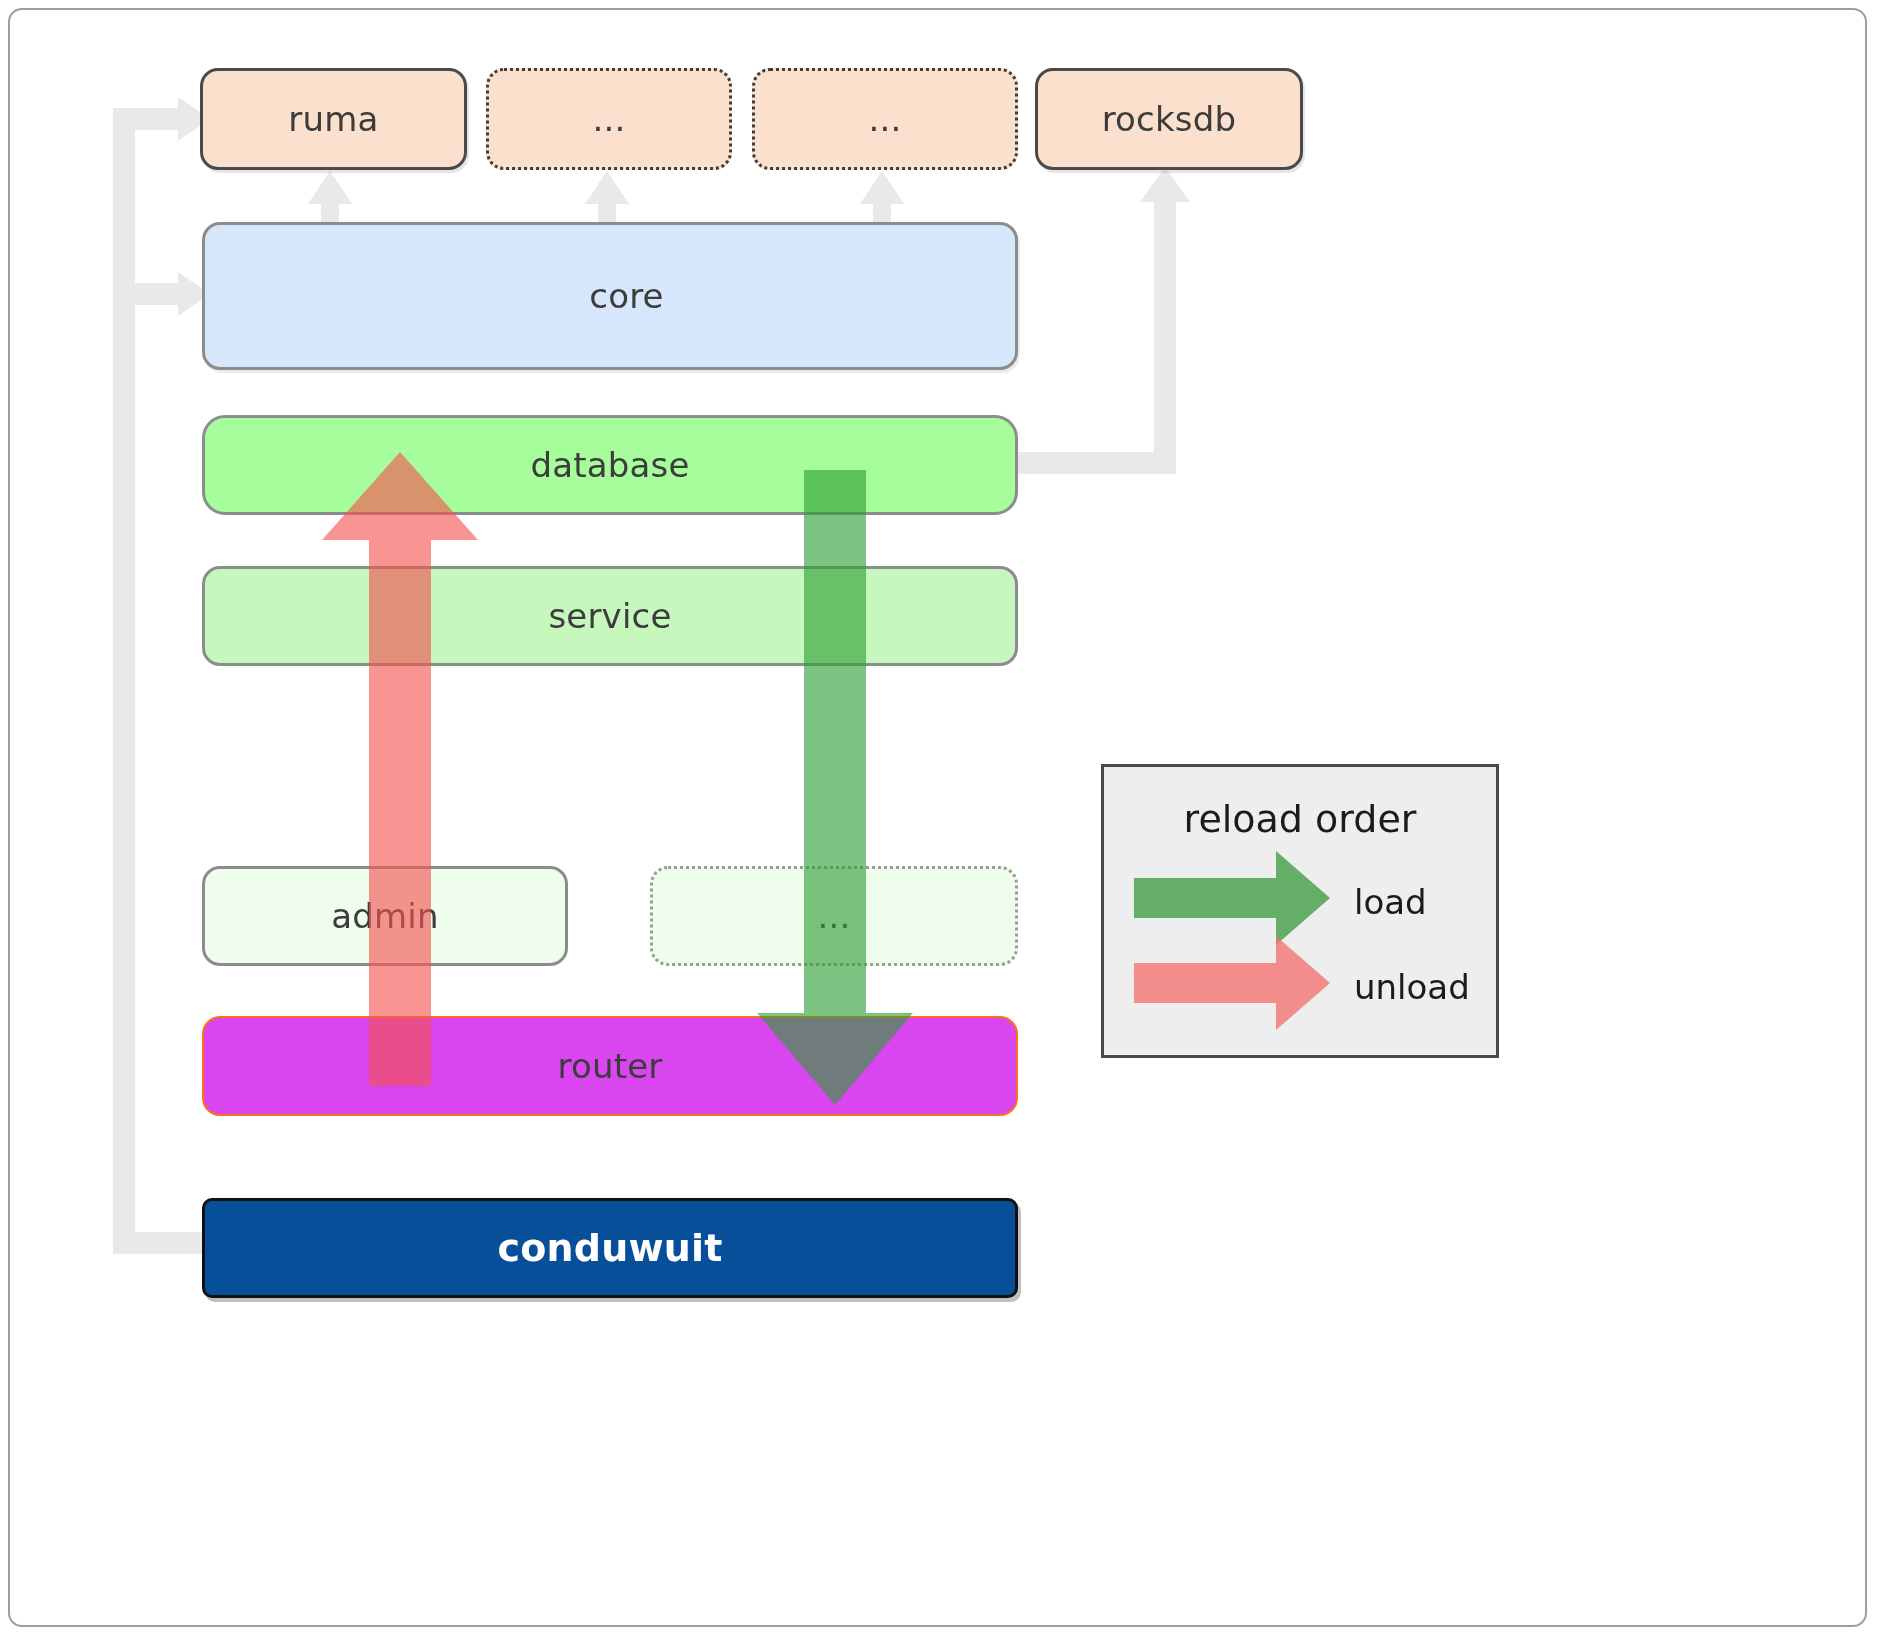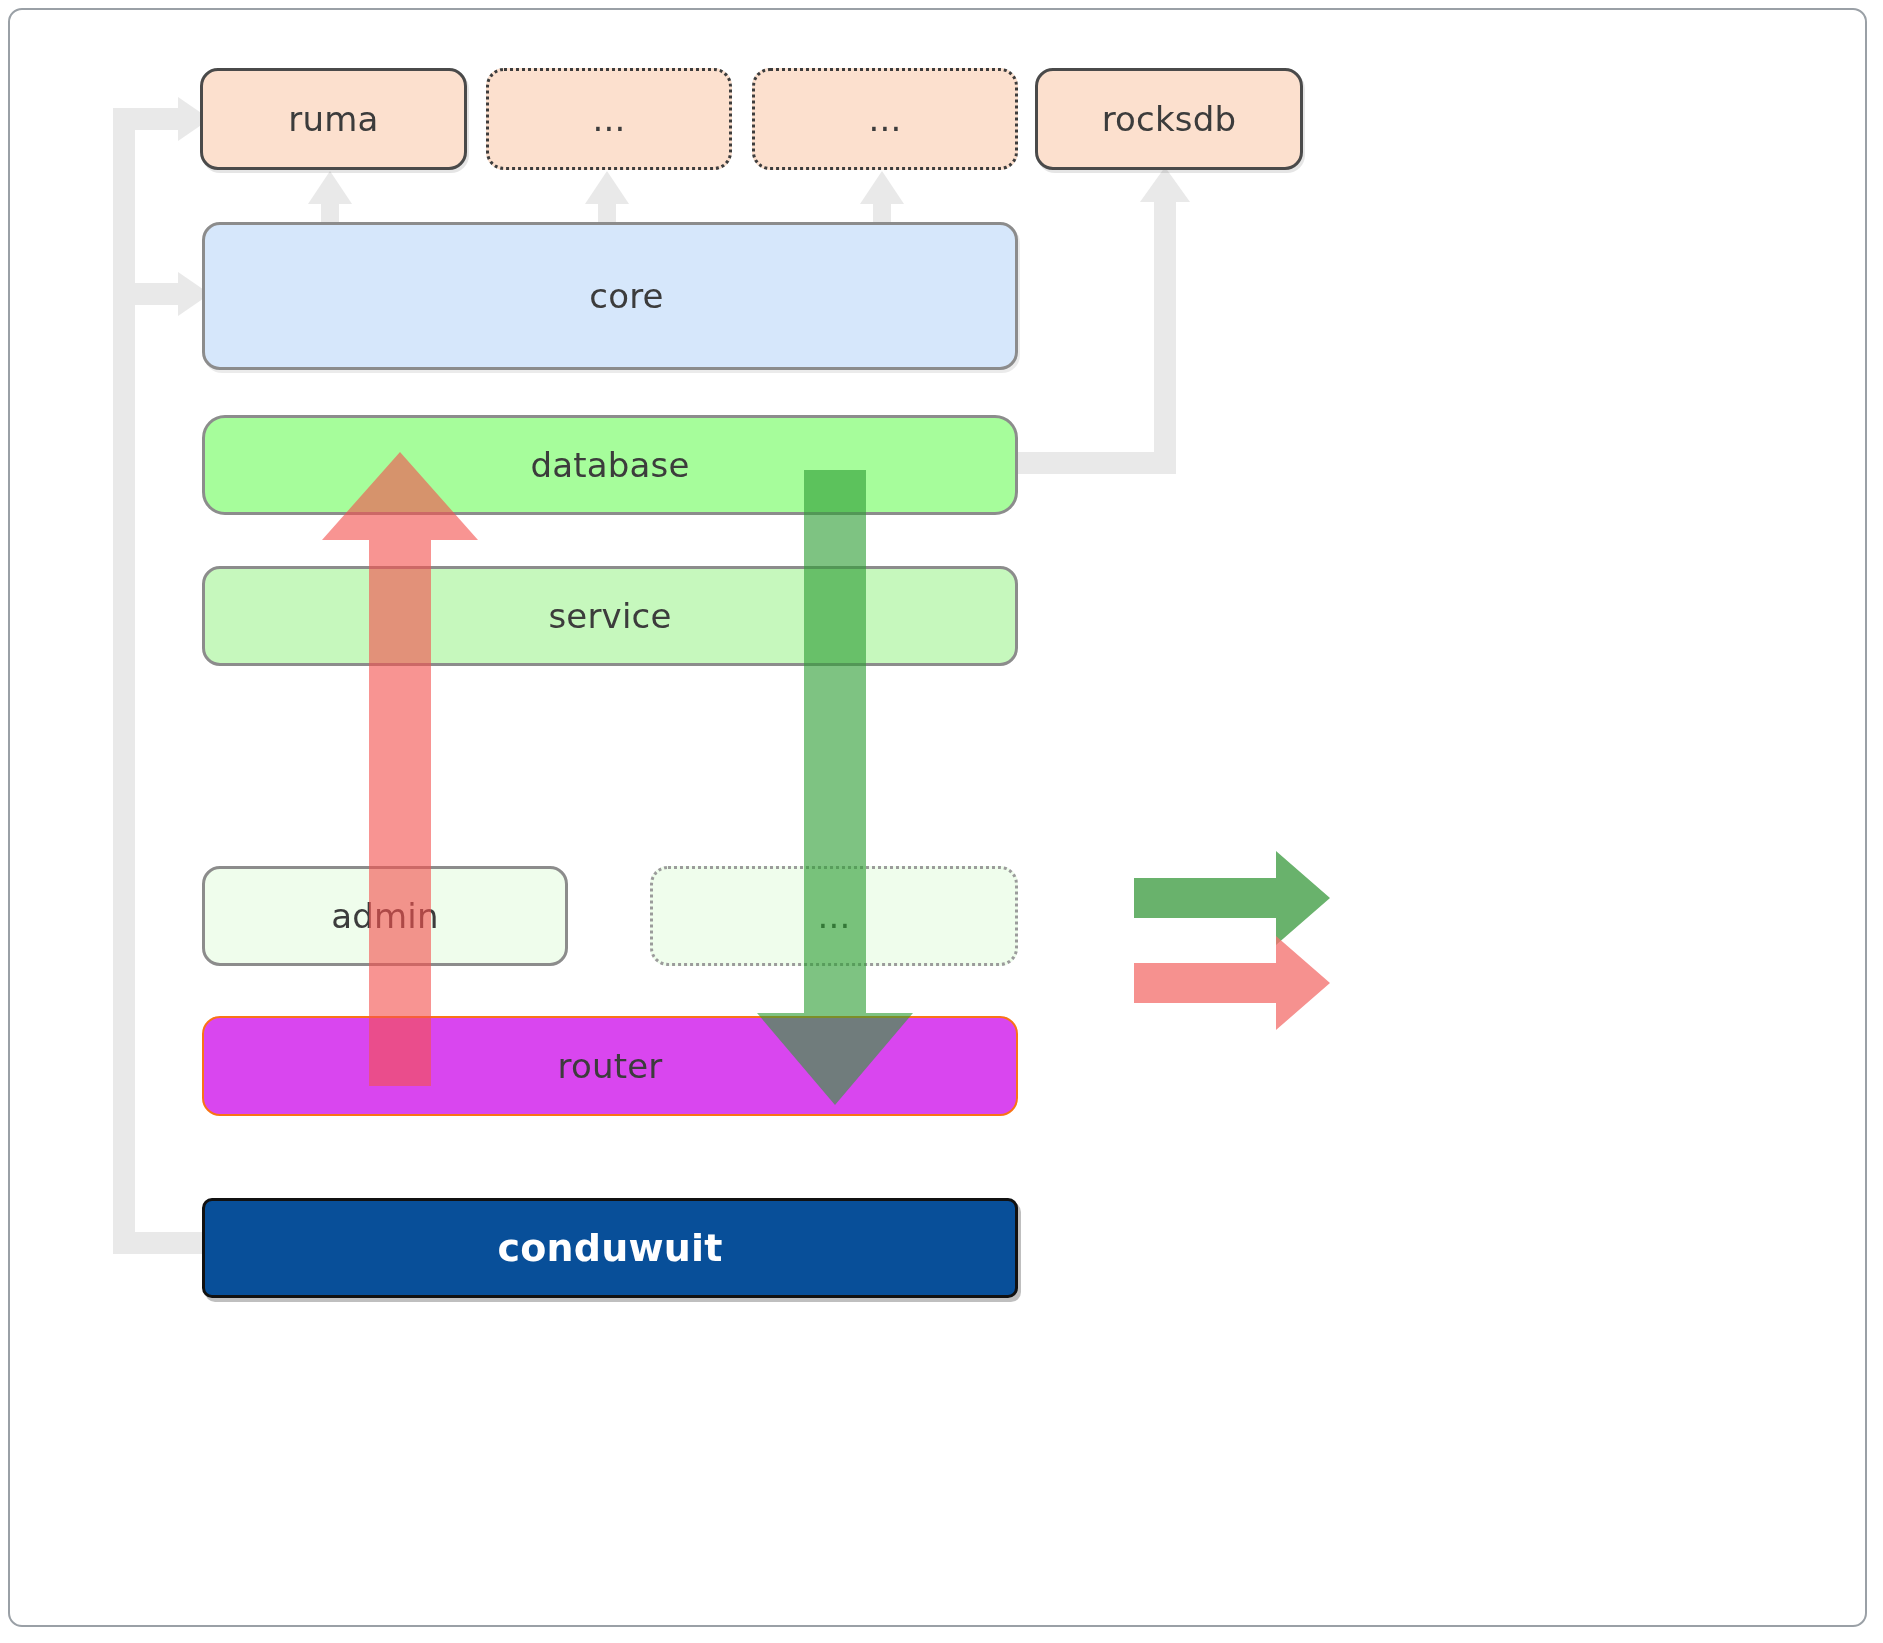--- a/index.html
+++ b/index.html
@@ -157,20 +157,25 @@
 
     <g opacity="0.62">
       <path d="M 804 470 L 804 1013 L 757 1013 L 835 1105 L 913 1013 L 866 1013 L 866 470 Z" fill="#2e9e36"></path>
     </g>
   </svg>
 
   <div class="node root" style="left:202px;top:1198px;width:816px;height:100px;">
     <span class="lbl">conduwuit</span>
   </div>
 
+  <div class="legend" style="left:1101px;top:764px;width:398px;height:294px;">
+    <div class="legend-title">reload order</div>
+    <div class="legend-label" style="left:250px;top:115px;">load</div>
+    <div class="legend-label" style="left:250px;top:200px;">unload</div>
+  </div>
 
   <svg class="overlay" viewBox="0 0 1883 1643">
     <g opacity="0.78">
       <path d="M 1134 878 L 1276 878 L 1276 851 L 1330 898 L 1276 945 L 1276 918 L 1134 918 Z" fill="#3f9c43"></path>
     </g>
     <g opacity="0.78">
       <path d="M 1134 963 L 1276 963 L 1276 936 L 1330 983 L 1276 1030 L 1276 1003 L 1134 1003 Z" fill="#f4726f"></path>
     </g>
   </svg>
 

